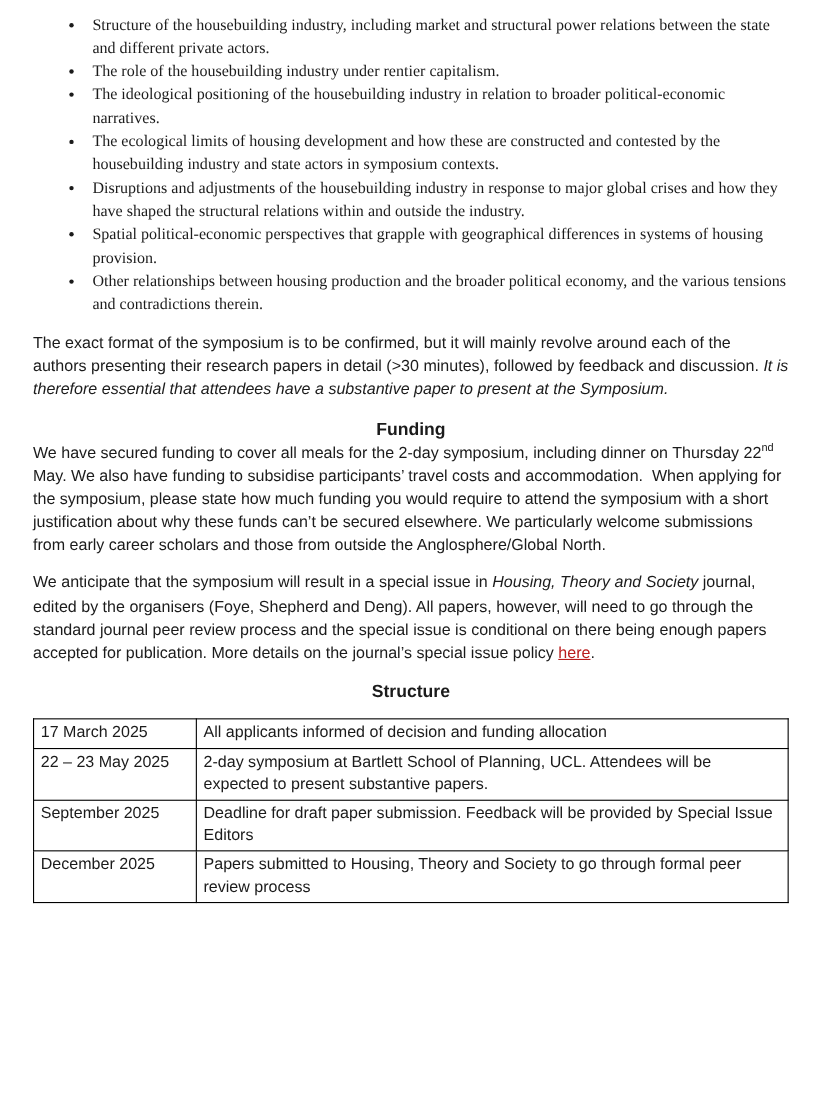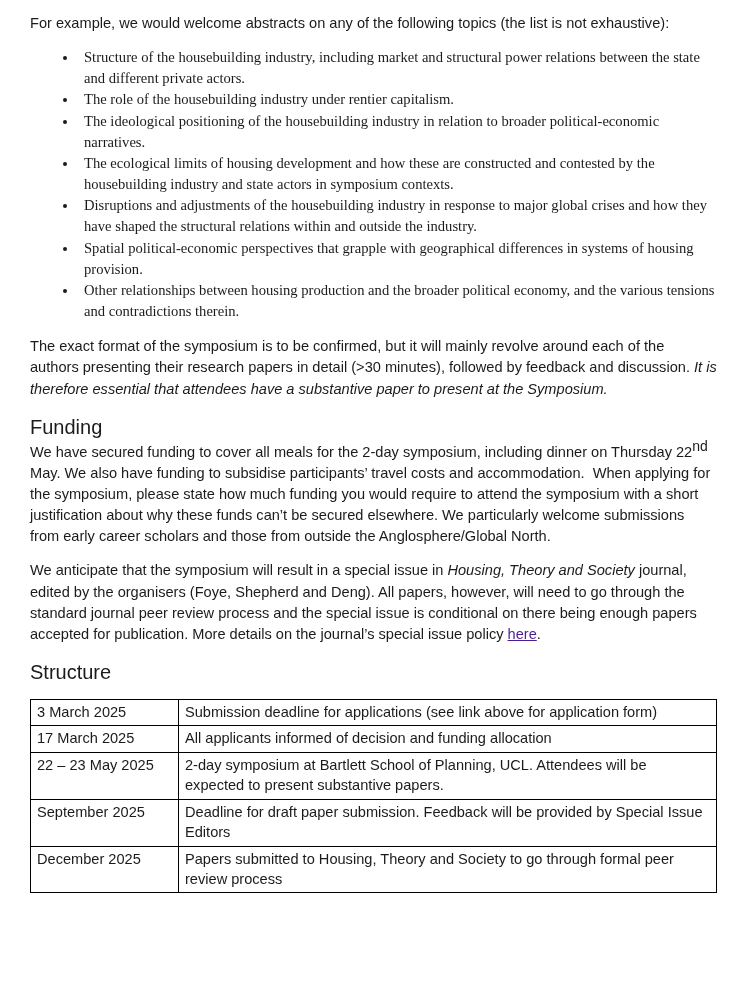--- a/index.html
+++ b/index.html
@@ -23,33 +23,34 @@
     padding-left: 48px;
     list-style-type: disc;
     font-family: Liberation Serif, serif;
   }
   .bullet-list li {
     font-size: 14.6px;
     line-height: 1.45;
     padding-left: 6px;
   }
   .heading {
-    font-size: 20px;
-    font-weight: normal;
+    font-size: 16px;
+    font-weight: bold;
     margin: 9px 0 0 0;
     line-height: 1.45;
+    text-align: center;
   }
   .italic { font-style: italic; }
   sup.ord {
-    font-size: 14px;
+    font-size: 10px;
     vertical-align: super;
     line-height: 0;
   }
   a.link {
-    color: #4c1d95;
+    color: #b91c1c;
     text-decoration: underline;
     cursor: pointer;
   }
   table.timeline-table {
     width: 100%;
     border-collapse: collapse;
     margin-top: 12px;
     margin-bottom: 14px;
   }
   table.timeline-table td {
@@ -60,21 +61,20 @@
     vertical-align: top;
   }
   td.date-cell { width: 148px; }
   td.desc-cell { padding-left: 8px; }
 </style>
 </head>
 <body>
 
 <div class="page">
 
-  <p class="para">For example, we would welcome abstracts on any of the following topics (the list is not exhaustive):</p>
 
   <ul class="bullet-list">
     <li>Structure of the housebuilding industry, including market and structural power relations between the state and different private actors.</li>
     <li>The role of the housebuilding industry under rentier capitalism.</li>
     <li>The ideological positioning of the housebuilding industry in relation to broader political-economic narratives.</li>
     <li>The ecological limits of housing development and how these are constructed and contested by the housebuilding industry and state actors in symposium contexts.</li>
     <li>Disruptions and adjustments of the housebuilding industry in response to major global crises and how they have shaped the structural relations within and outside the industry.</li>
     <li>Spatial political-economic perspectives that grapple with geographical differences in systems of housing provision.</li>
     <li>Other relationships between housing production and the broader political economy, and the various tensions and contradictions therein.</li>
   </ul>
@@ -84,24 +84,20 @@
   <h2 class="heading">Funding</h2>
   <p class="para"><span>We have secured funding to cover all meals for the 2-day symposium, including dinner on Thursday 22</span><sup class="ord">nd</sup><span> May. We also have funding to subsidise participants’ travel costs and accommodation.  When applying for the symposium, please state how much funding you would require to attend the symposium with a short justification about why these funds can’t be secured elsewhere. We particularly welcome submissions from early career scholars and those from outside the Anglosphere/Global North.</span></p>
 
   <p class="para"><span>We anticipate that the symposium will result in a special issue in </span><em class="italic">Housing, Theory and Society</em><span> journal, edited by the organisers (Foye, Shepherd and Deng). All papers, however, will need to go through the standard journal peer review process and the special issue is conditional on there being enough papers accepted for publication. More details on the journal’s special issue policy </span><a href="#" class="link">here</a><span>.</span></p>
 
   <h2 class="heading">Structure</h2>
 
   <table class="timeline-table">
     <tbody>
       <tr>
-        <td class="date-cell">3 March 2025</td>
-        <td class="desc-cell">Submission deadline for applications (see link above for application form)</td>
-      </tr>
-      <tr>
         <td class="date-cell">17 March 2025</td>
         <td class="desc-cell">All applicants informed of decision and funding allocation</td>
       </tr>
       <tr>
         <td class="date-cell">22 – 23 May 2025</td>
         <td class="desc-cell">2-day symposium at Bartlett School of Planning, UCL. Attendees will be expected to present substantive papers.</td>
       </tr>
       <tr>
         <td class="date-cell">September 2025</td>
         <td class="desc-cell">Deadline for draft paper submission. Feedback will be provided by Special Issue Editors</td>

